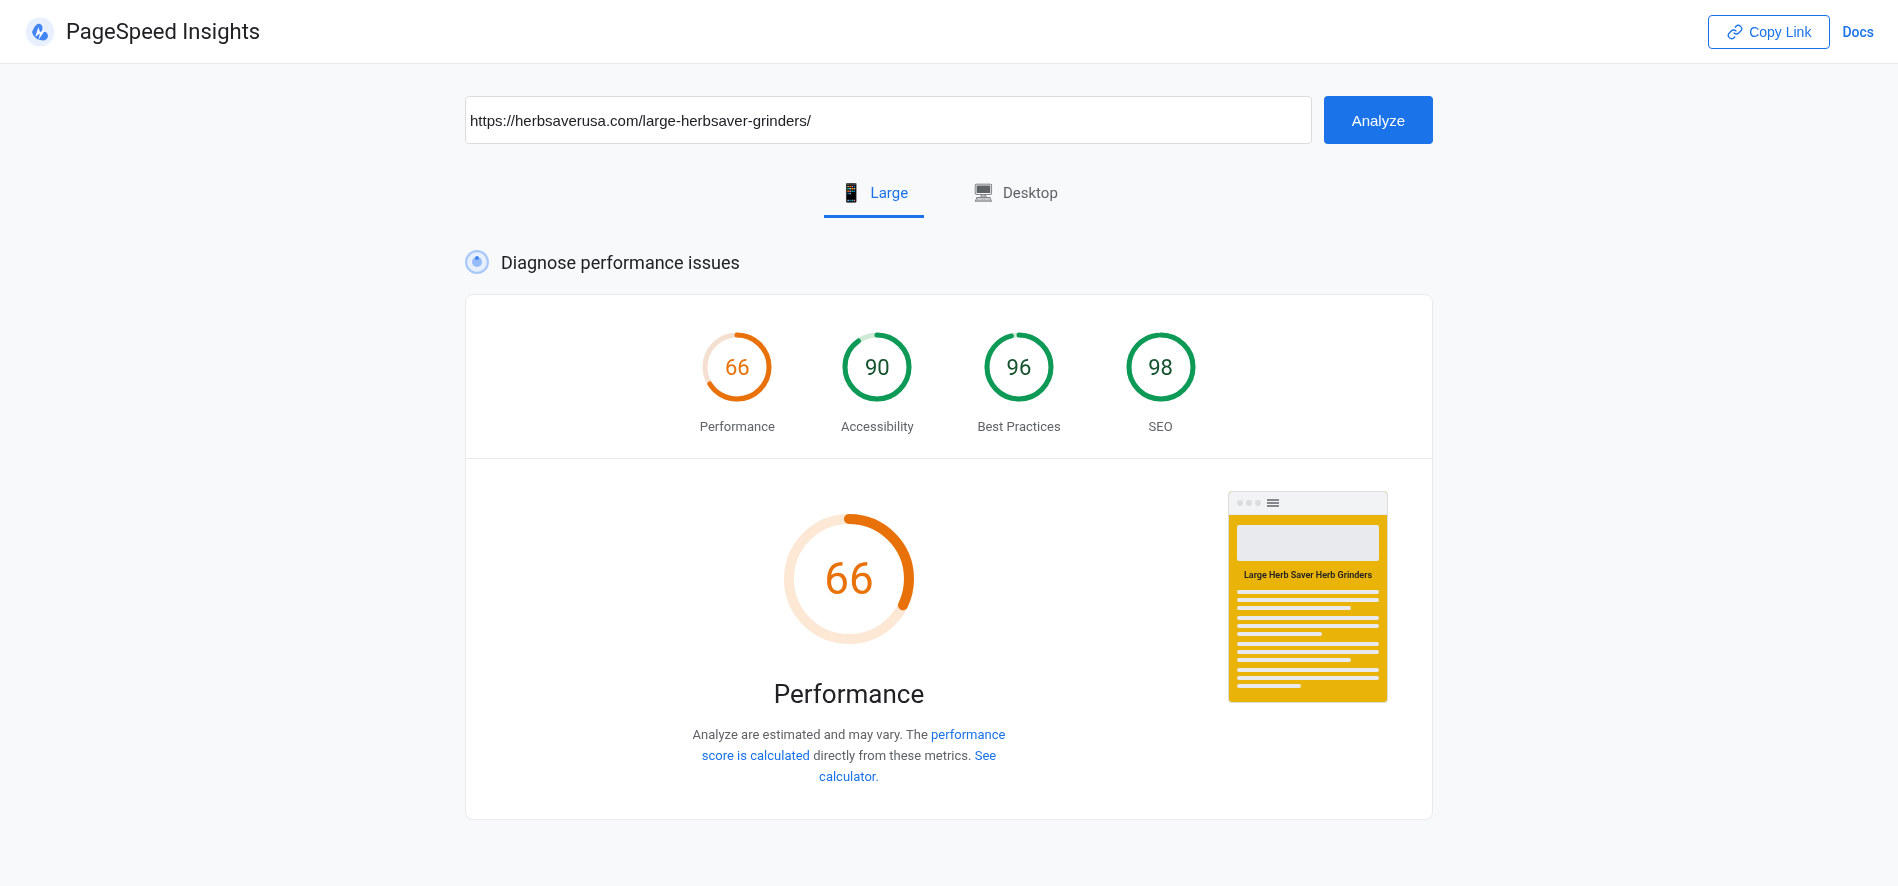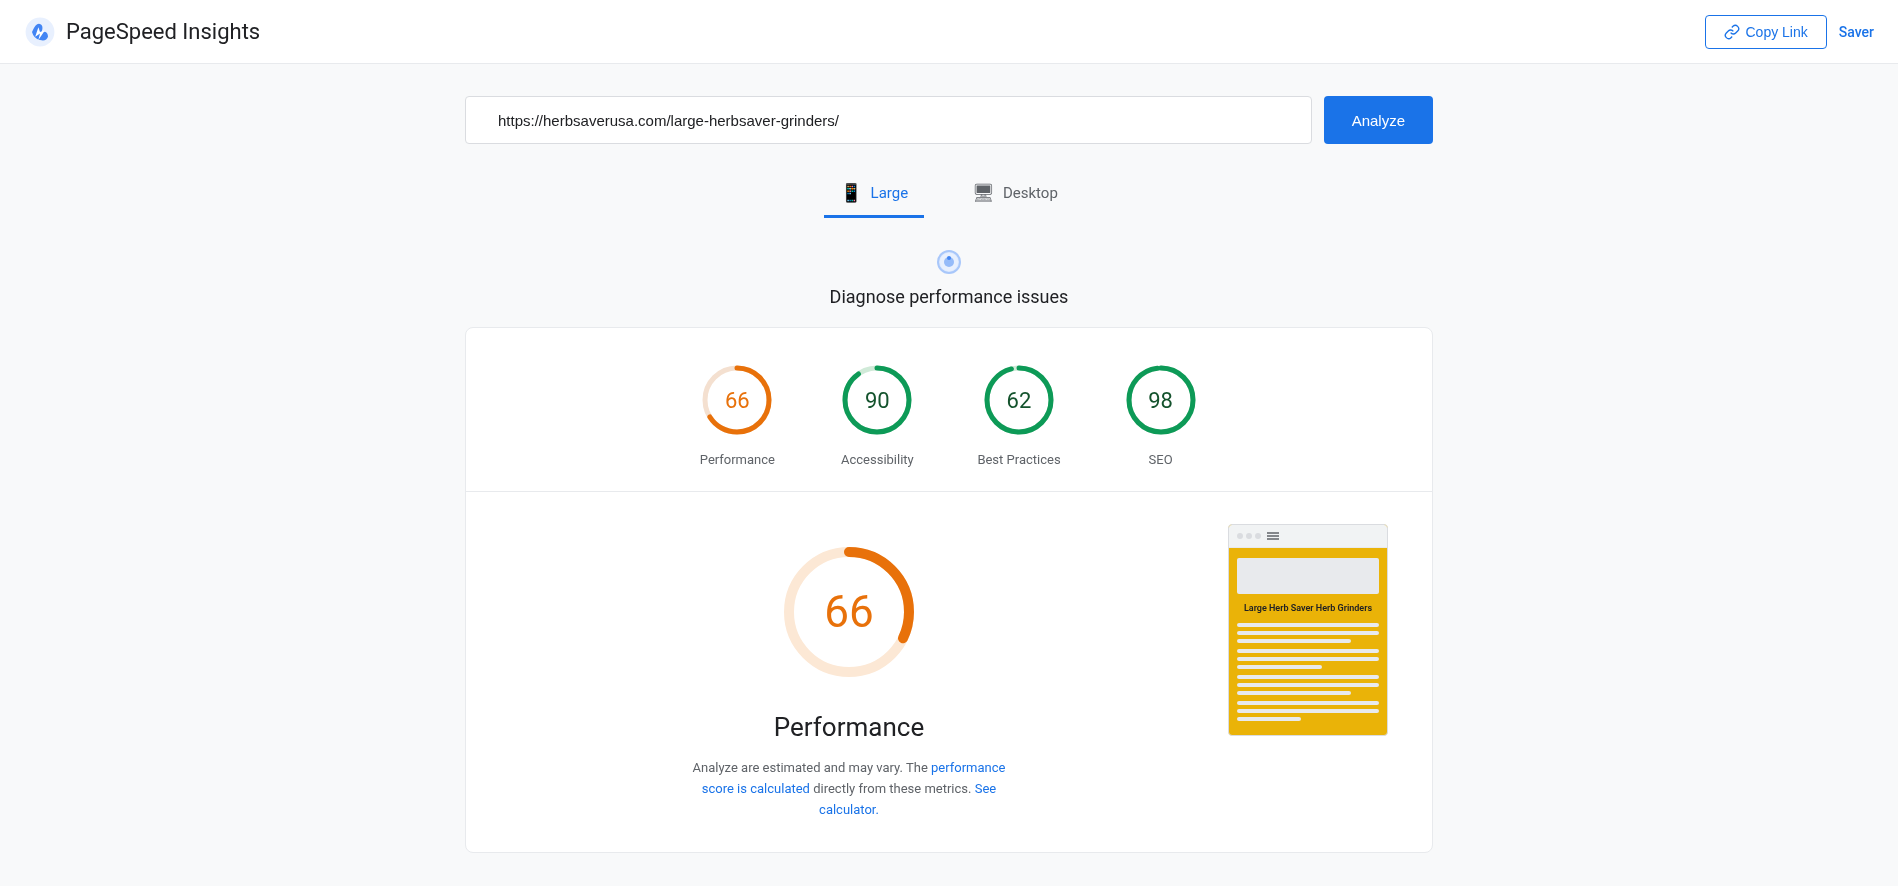--- a/index.html
+++ b/index.html
@@ -73,21 +73,21 @@
       display: flex;
       align-items: center;
       gap: 12px;
       margin-bottom: 28px;
     }
     .url-input {
       flex: 1;
       height: 48px;
       border: 1.5px solid #dadce0;
       border-radius: 4px;
-      padding: 0 32px;
+      padding: 0 4px;
       font-size: 15px;
       color: #202124;
       outline: none;
     }
     .analyze-btn {
       height: 48px;
       background: #1a73e8;
       color: #fff;
       border: none;
       border-radius: 4px;
@@ -121,21 +121,20 @@
     .tab-icon {
       font-size: 18px;
     }
 
     
     .section-header {
       display: flex;
       align-items: center;
       gap: 12px;
       margin-bottom: 20px;
-      flex-direction: column;
     }
     .section-spinner {
       width: 24px;
       height: 24px;
       border-radius: 50%;
       background: radial-gradient(circle, #e8f0fe 60%, #a8c7fa 100%);
       border: 2px solid #a8c7fa;
       display: flex;
       align-items: center;
       justify-content: center;
@@ -322,21 +321,21 @@
     <span class="app-title">PageSpeed Insights</span>
   </div>
   <div class="header-right">
     <button class="copy-link-btn">
       <svg width="16" height="16" viewBox="0 0 24 24" fill="none" stroke="#1a73e8" stroke-width="2">
         <path d="M10 13a5 5 0 007.54.54l3-3a5 5 0 00-7.07-7.07l-1.72 1.71"></path>
         <path d="M14 11a5 5 0 00-7.54-.54l-3 3a5 5 0 007.07 7.07l1.71-1.71"></path>
       </svg>
       <span>Copy Link</span>
     </button>
-    <a class="docs-link">Saver</a>
+    <a class="docs-link">Docs</a>
   </div>
 </header>
 
 <div class="main">
 
   <div class="url-bar-row">
     <input class="url-input" type="text" value="https://herbsaverusa.com/large-herbsaver-grinders/" style="">
     <button class="analyze-btn">Analyze</button>
   </div>
 
@@ -386,21 +385,21 @@
         </div>
         <span class="score-label">Accessibility</span>
       </div>
 
       <div class="score-item">
         <div class="score-circle-wrap">
           <svg viewBox="0 0 80 80">
             <circle cx="40" cy="40" r="32" fill="none" stroke="#d0ead8" stroke-width="5"></circle>
             <circle cx="40" cy="40" r="32" fill="none" class="stroke-green" stroke-width="5" stroke-dasharray="201.06" stroke-dashoffset="8.04" stroke-linecap="round"></circle>
           </svg>
-          <span class="score-number color-green">62</span>
+          <span class="score-number color-green">96</span>
         </div>
         <span class="score-label">Best Practices</span>
       </div>
 
       <div class="score-item">
         <div class="score-circle-wrap">
           <svg viewBox="0 0 80 80">
             <circle cx="40" cy="40" r="32" fill="none" stroke="#d0ead8" stroke-width="5"></circle>
             <circle cx="40" cy="40" r="32" fill="none" class="stroke-green" stroke-width="5" stroke-dasharray="201.06" stroke-dashoffset="4.02" stroke-linecap="round"></circle>
           </svg>

